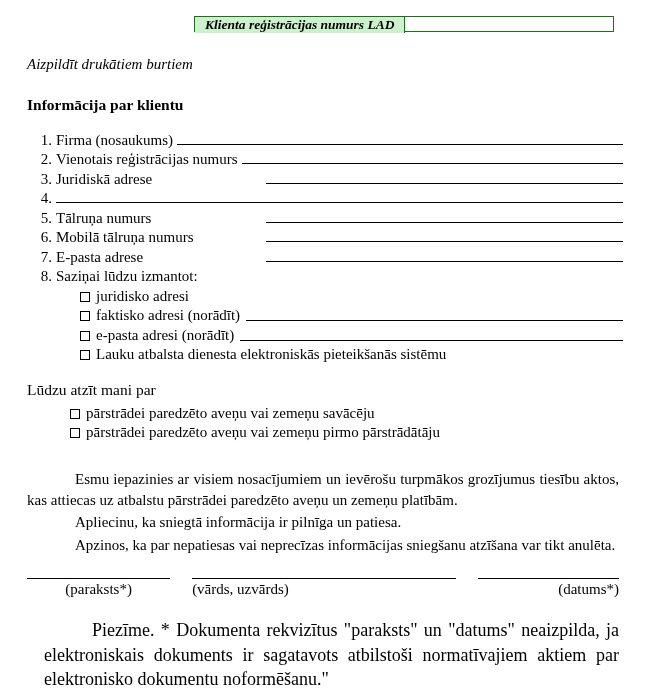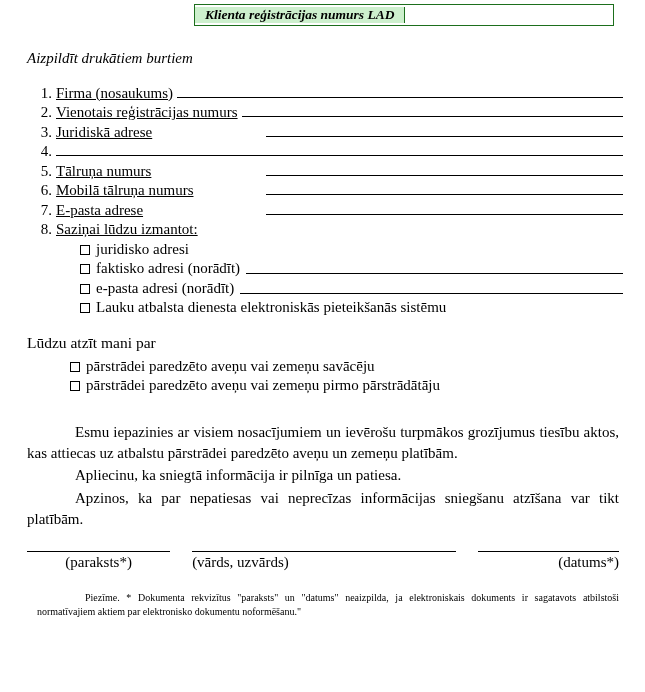--- a/index.html
+++ b/index.html
@@ -19,28 +19,28 @@
     position: relative;
     width: 645px;
     height: 692px;
     box-sizing: border-box;
     padding: 0 22px;
   }
 
   
   .reg-row {
     display: flex;
-    align-items: center;
+    align-items: flex-start;
     justify-content: flex-start;
     margin-left: 172px;
-    margin-top: 4px;
+    margin-top: 16px;
     border: 1.5px solid #1d6f1d;
     width: 420px;
     box-sizing: border-box;
-    height: 22px;
+    height: 16px;
   }
   .reg-label {
     background: #cdf0cd;
     color: #000;
     font-style: italic;
     font-weight: bold;
     font-size: 13.5px;
     display: flex;
     align-items: center;
     padding: 0 10px;
@@ -90,21 +90,20 @@
   }
   .field-num {
     width: 20px;
     text-align: right;
     flex: 0 0 auto;
     padding-right: 4px;
   }
   .field-label {
     white-space: nowrap;
     flex: 0 0 auto;
-    text-decoration: underline;
   }
   .field-rule {
     flex: 1 1 auto;
     border-bottom: 1px solid #000;
     margin-left: 4px;
     margin-bottom: 3px;
     height: 12px;
   }
   .field-rule.fixed-left {
     margin-left: 0;
@@ -196,23 +195,23 @@
     font-size: 15px;
     margin-top: 2px;
   }
   .sl-1 { width: 152px; text-align: center; }
   .sl-2 { width: 280px; text-align: left; }
   .sl-3 { width: 150px; text-align: right; }
 
   
   .note {
     margin-top: 20px;
-    margin-left: 15px;
+    margin-left: 22px;
     margin-right: 4px;
-    font-size: 10px;
+    font-size: 18px;
     text-align: justify;
     line-height: 1.38;
   }
   .note p {
     margin: 0;
     text-indent: 48px;
   }
 </style>
 </head>
 <body>
@@ -227,20 +226,21 @@
       <div class="reg-cell"></div>
       <div class="reg-cell"></div>
       <div class="reg-cell"></div>
       <div class="reg-cell"></div>
       <div class="reg-cell"></div>
     </div>
   </div>
 
   <div class="intro">Aizpildīt drukātiem burtiem</div>
 
+  <div class="section-title">Informācija par klientu</div>
 
   <div class="fields">
 
     <div class="field-row">
       <span class="field-num">1.</span>
       <span class="field-label">Firma (nosaukums)</span>
       <span class="field-rule"></span>
     </div>
 
     <div class="field-row">
@@ -313,21 +313,21 @@
     </div>
     <div class="sub-row">
       <span class="cb"></span>
       <span class="sub-text">pārstrādei paredzēto aveņu vai zemeņu pirmo pārstrādātāju</span>
     </div>
   </div>
 
   <div class="paragraphs">
     <p>Esmu iepazinies ar visiem nosacījumiem un ievērošu turpmākos grozījumus tiesību aktos, kas attiecas uz atbalstu pārstrādei paredzēto aveņu un zemeņu platībām.</p>
     <p>Apliecinu, ka sniegtā informācija ir pilnīga un patiesa.</p>
-    <p>Apzinos, ka par nepatiesas vai neprecīzas informācijas sniegšanu atzīšana var tikt platībām.</p>
+    <p>Apzinos, ka par nepatiesas vai neprecīzas informācijas sniegšanu atzīšana var tikt anulēta.</p>
   </div>
 
   <div class="sign-rules">
     <div class="sign-rule sr-1"></div>
     <div class="sign-rule sr-2"></div>
     <div class="sign-rule sr-3"></div>
   </div>
   <div class="sign-labels">
     <div class="sl-1">(paraksts*)</div>
     <div class="sl-2">(vārds, uzvārds)</div>

